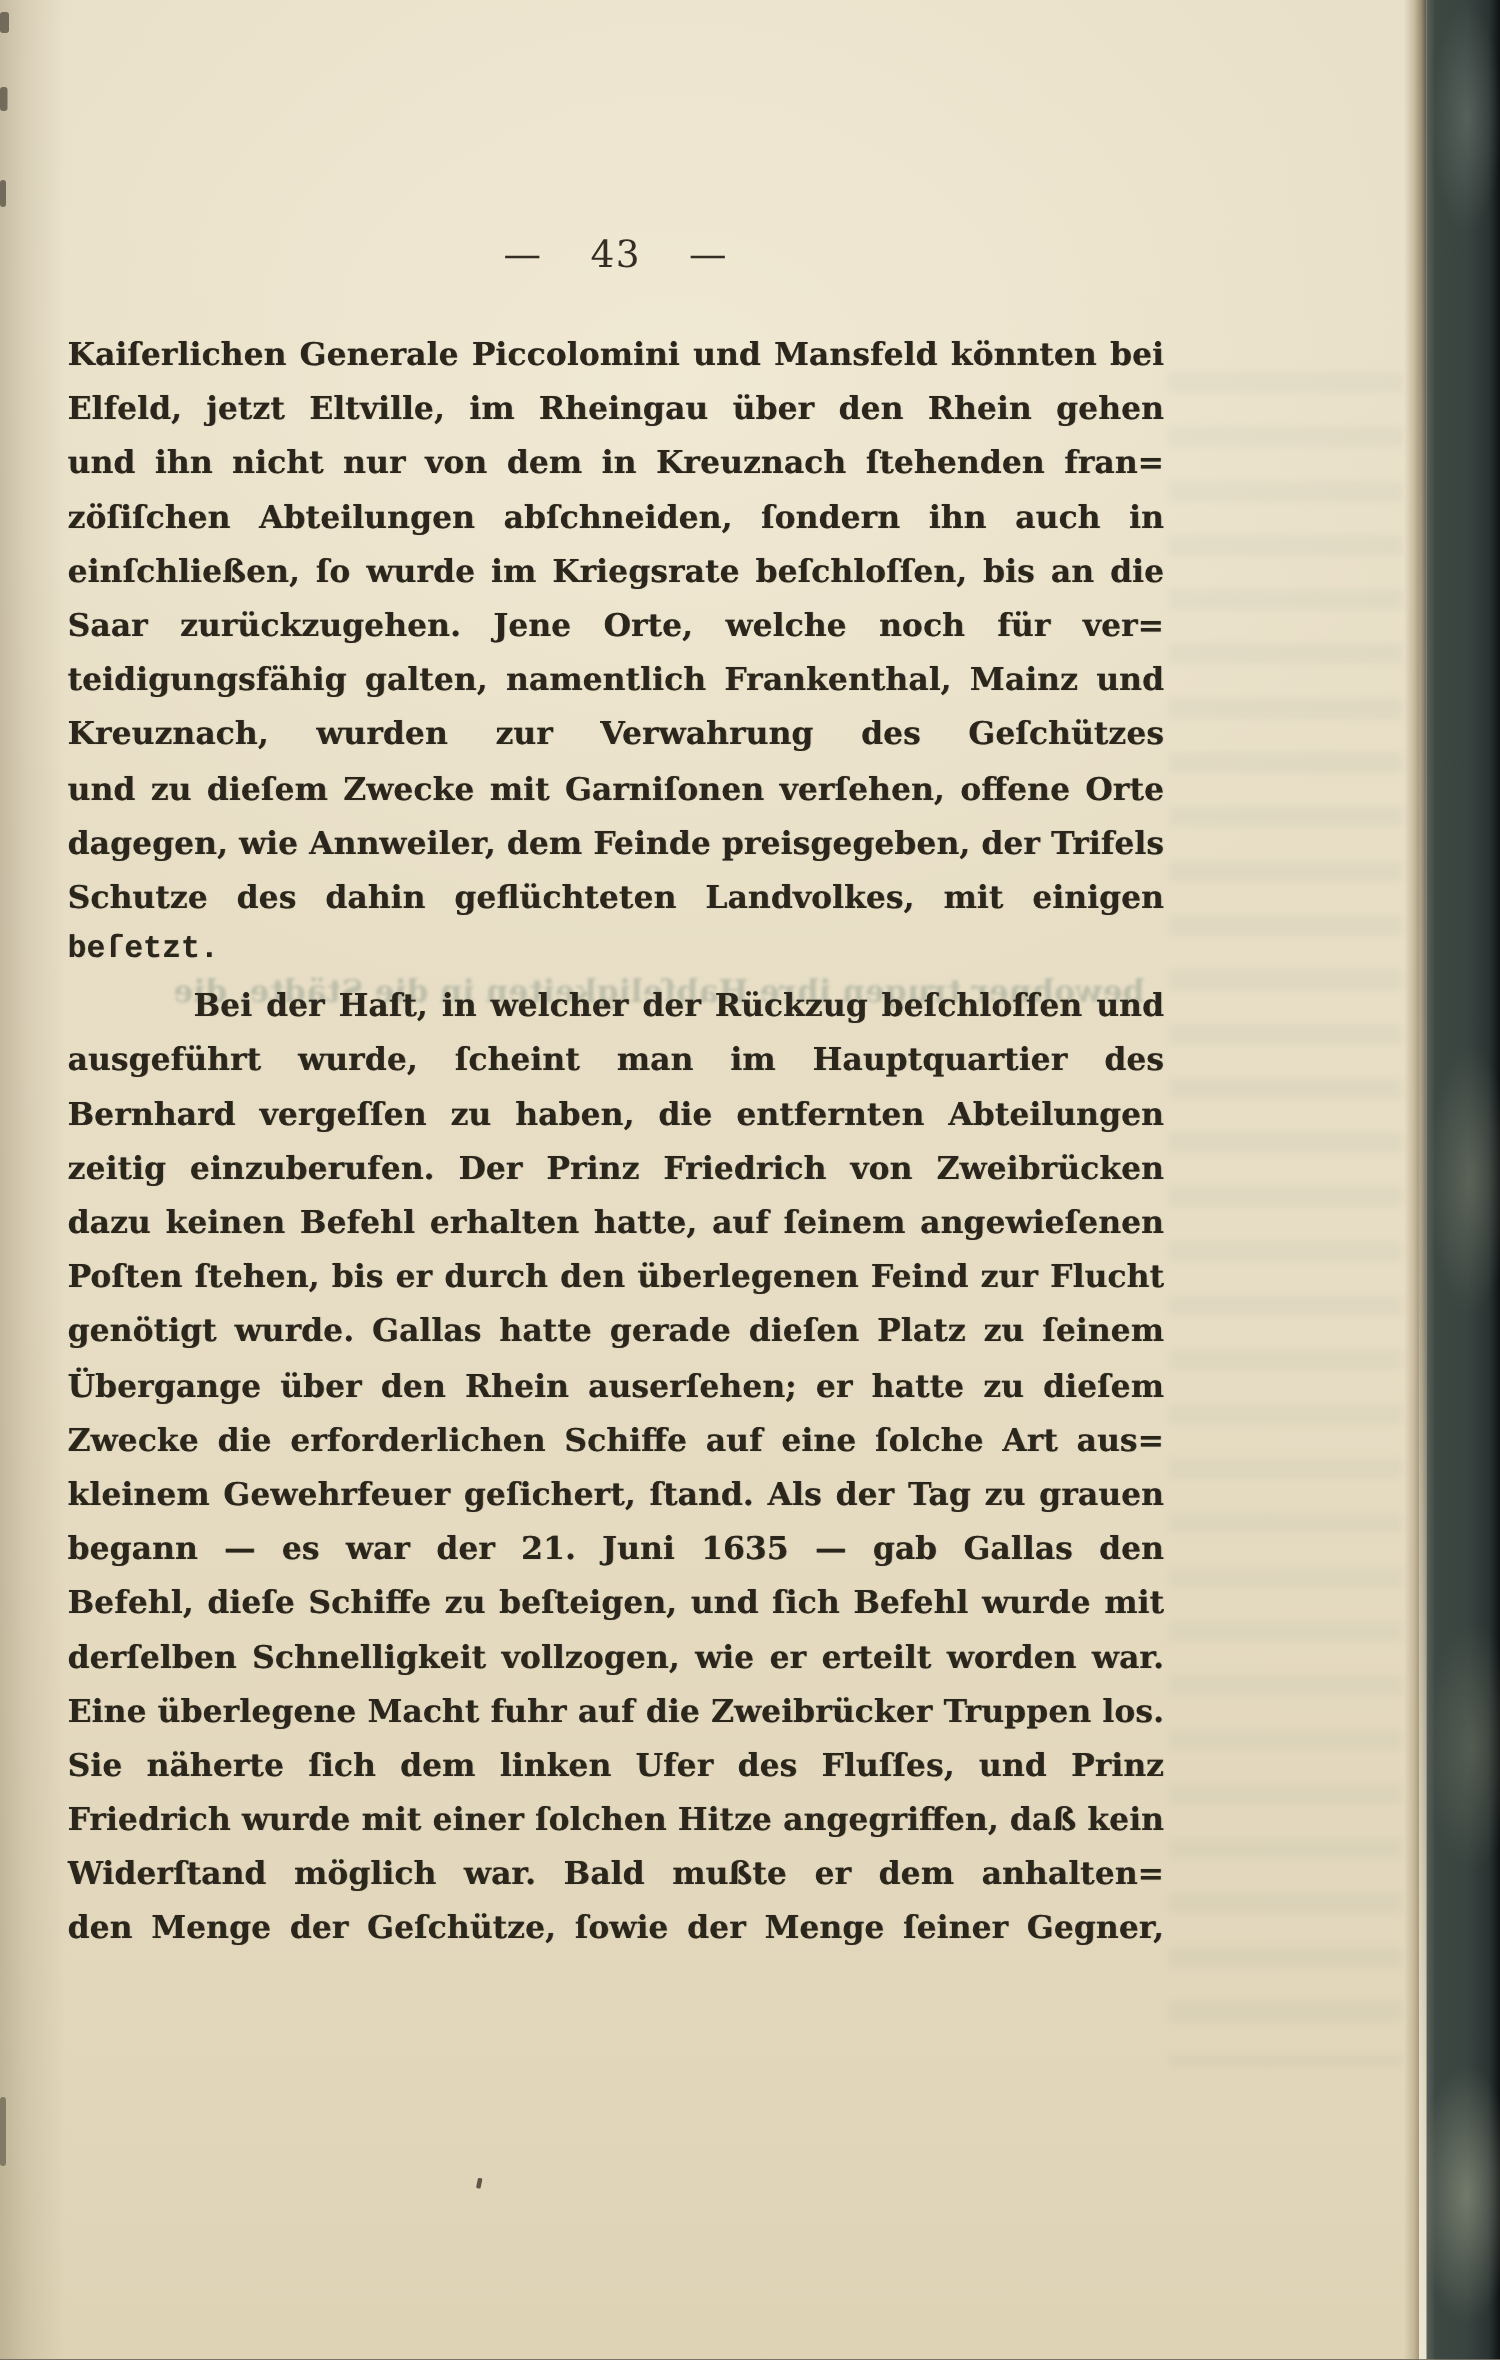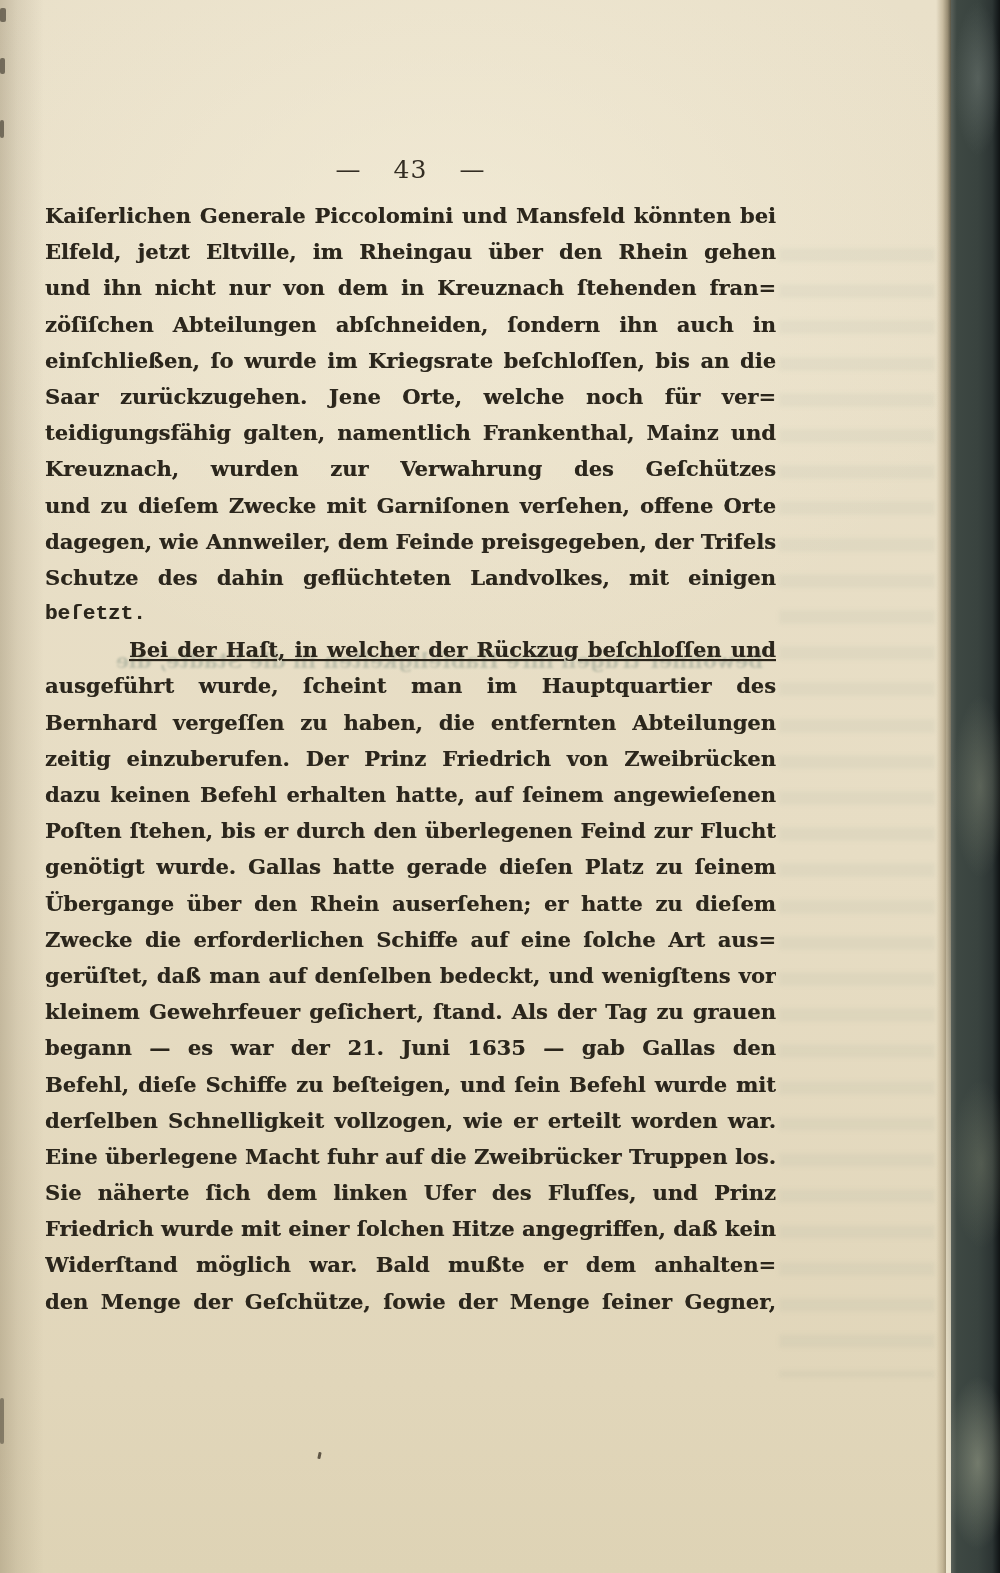--- a/index.html
+++ b/index.html
@@ -63,29 +63,29 @@
 
   
   .pagehead {
     position: absolute; left: 45px; top: 148px; width: 731px; height: 42px;
     display: flex; align-items: center; justify-content: center; gap: 32px;
     color: #332d23;
     font-size: 25px; font-weight: 400; letter-spacing: 1px;
   }
 
   
-  .textblock { position: absolute; left: 45px; top: 198px; width: 731px; }
+  .textblock { position: absolute; left: 45px; top: 218px; width: 731px; }
   .line {
     height: 36.2px; line-height: 36.2px; overflow: hidden;
     font-size: 21px; font-weight: 700; color: #2b261c;
     text-align: justify; text-align-last: justify;
     text-shadow: 0.3px 0.3px 0.5px rgba(43,38,28,0.55);
   }
   .line.para-end { text-align-last: left; font-family: Liberation Mono, monospace; }
-  .line.indent { text-indent: 84px; text-decoration: underline; }
+  .line.indent { text-indent: 84px; }
 
   
   .ghost-line {
     position: absolute; left: 95px; top: 643px; width: 668px; height: 36px;
     line-height: 36px; font-size: 21px; font-weight: 700;
     color: rgba(108,130,117,0.55);
     transform: scaleX(-1);
     filter: blur(1.1px);
     opacity: 0.62;
     white-space: nowrap; overflow: hidden;
@@ -140,24 +140,23 @@
 
     <div class="line indent">Bei der Haſt, in welcher der Rückzug beſchloſſen und</div>
     <div class="line">ausgeführt wurde, ſcheint man im Hauptquartier des Herzogs</div>
     <div class="line">Bernhard vergeſſen zu haben, die entfernten Abteilungen recht=</div>
     <div class="line">zeitig einzuberufen. Der Prinz Friedrich von Zweibrücken</div>
     <div class="line">dazu keinen Befehl erhalten hatte, auf ſeinem angewieſenen</div>
     <div class="line">Poſten ſtehen, bis er durch den überlegenen Feind zur Flucht</div>
     <div class="line">genötigt wurde. Gallas hatte gerade dieſen Platz zu ſeinem</div>
     <div class="line">Übergange über den Rhein auserſehen; er hatte zu dieſem</div>
     <div class="line">Zwecke die erforderlichen Schiffe auf eine ſolche Art aus=</div>
-    <div class="line">gerüſtet, daß man auf denſelben bedeckt, und wenigſtens vor</div>
     <div class="line">kleinem Gewehrfeuer geſichert, ſtand. Als der Tag zu grauen</div>
     <div class="line">begann — es war der 21. Juni 1635 — gab Gallas den</div>
-    <div class="line">Befehl, dieſe Schiffe zu beſteigen, und ſein Befehl wurde mit</div>
+    <div class="line">Befehl, dieſe Schiffe zu beſteigen, und ſich Befehl wurde mit</div>
     <div class="line">derſelben Schnelligkeit vollzogen, wie er erteilt worden war.</div>
     <div class="line">Eine überlegene Macht fuhr auf die Zweibrücker Truppen los.</div>
     <div class="line">Sie näherte ſich dem linken Ufer des Fluſſes, und Prinz</div>
     <div class="line">Friedrich wurde mit einer ſolchen Hitze angegriffen, daß kein</div>
     <div class="line">Widerſtand möglich war. Bald mußte er dem anhalten=</div>
     <div class="line">den Menge der Geſchütze, ſowie der Menge ſeiner Gegner,</div>
   </div>
 
   <div class="ink-speck"></div>
 

